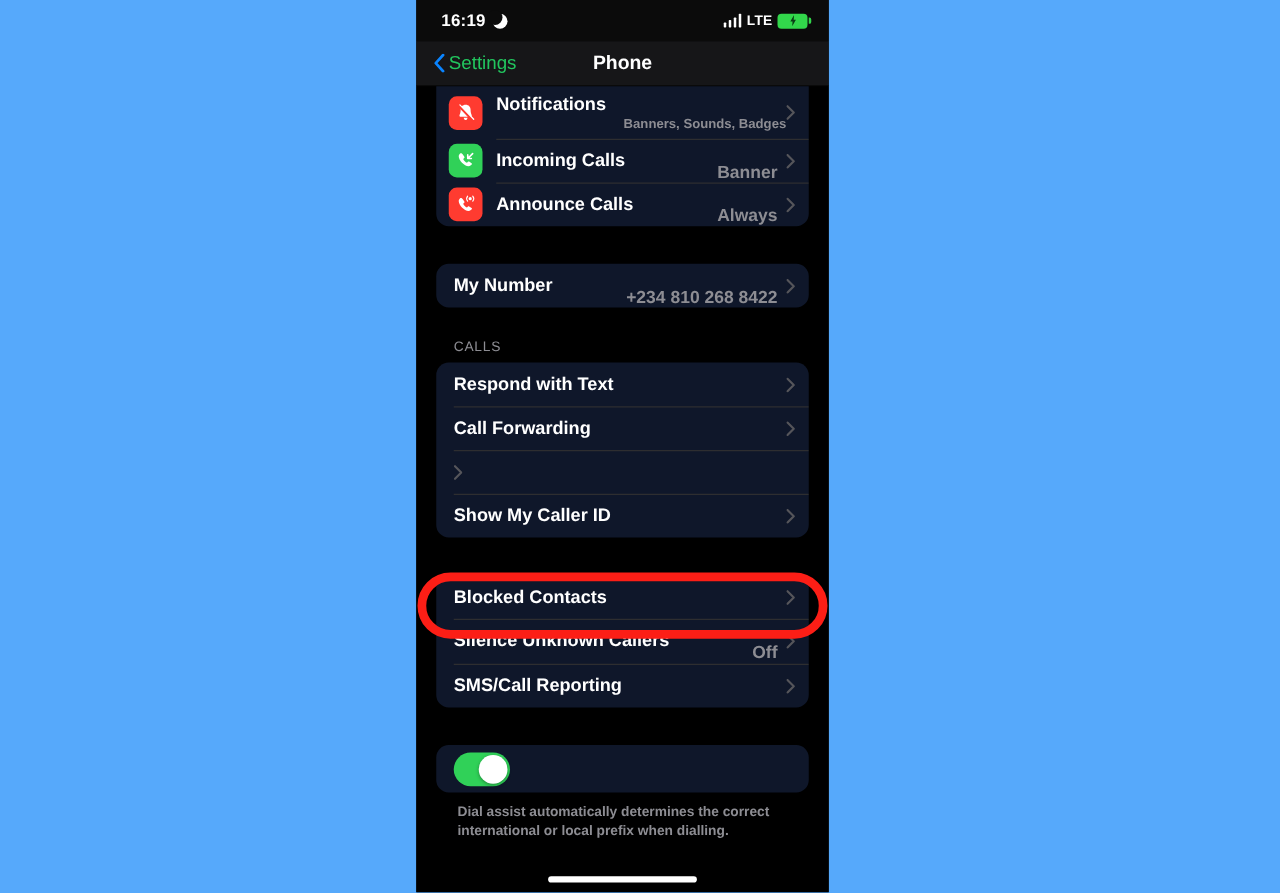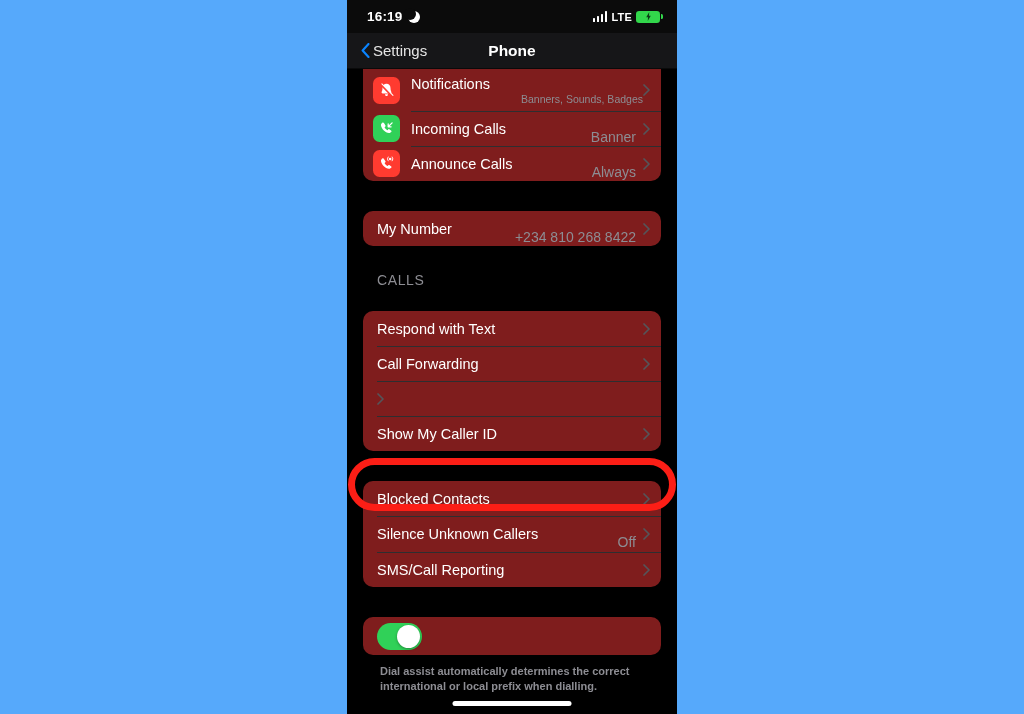--- a/index.html
+++ b/index.html
@@ -9,21 +9,21 @@
   }
   body {
     background: #56a9fb;
     font-family: "Liberation Sans", "DejaVu Sans", sans-serif;
     position: relative;
   }
 
   
   #phone {
     position: absolute;
-    left: 347px; top: 0;
+    left: 333px; top: 0;
     width: 330px; height: 714px;
     background: #000;
     overflow: hidden;
   }
 
   
   .statusbar {
     height: 33px;
     display: flex;
     align-items: center;
@@ -68,42 +68,43 @@
   .navbar {
     height: 36px;
     background: #161618;
     display: flex; align-items: center;
     position: relative;
     padding: 0 14px;
     border-bottom: 1px solid #0a0a0a;
   }
   .back-btn {
     display: flex; align-items: center; gap: 3px;
-    color: #e5e5e5; font-size: 15px;
+    color: #22c55e; font-size: 15px;
     cursor: pointer;
   }
   .chev-back { width: 9px; height: 15px; flex: none; }
   .nav-title {
     position: absolute; left: 0; right: 0; text-align: center;
     color: #fff; font-size: 15.5px; font-weight: bold;
     pointer-events: none;
   }
 
   
   .content {
     background: #000;
     height: 645px;
     padding: 0 16px;
     position: relative;
   }
 
   .group {
-    background: #7f1d1d;
+    background: #0f172a;
     border-radius: 10px;
     overflow: hidden;
+    font-weight: bold;
   }
   .group.top-cut { border-radius: 0 0 10px 10px; }
 
   .row {
     display: flex; align-items: center;
     min-height: 35px;
     padding: 0 11px 0 14px;
     position: relative;
     cursor: pointer;
   }
@@ -129,23 +130,23 @@
   }
   .row-stack { flex: 1; display: flex; flex-direction: column; gap: 1px; }
   .row-sub { color: #8d8d93; font-size: 10.5px; text-align: right; }
   .row-value { color: #8d8d93; font-size: 14px; margin-right: 7px; white-space: nowrap; margin-top: 16px; }
   .chev {
     width: 7px; height: 12px; flex: none;
   }
 
   .section-header {
     color: #8d8d93;
-    font-size: 14px;
+    font-size: 11px;
     letter-spacing: .6px;
-    padding: 0 0 23px 14px;
+    padding: 0 0 6px 14px;
   }
 
   .footer-note {
     color: #8d8d93;
     font-size: 11px;
     line-height: 1.35;
     padding: 9px 14px 0 17px;
     font-weight: bold;
   }
 

